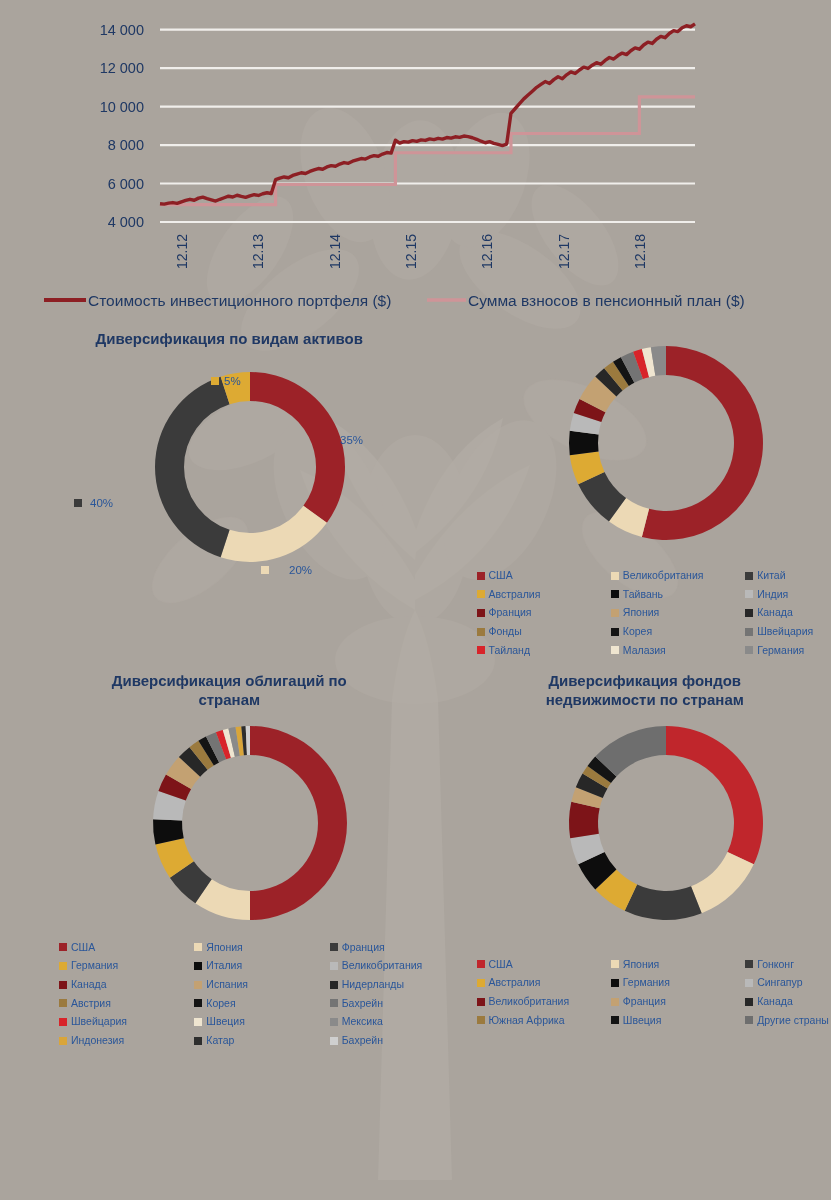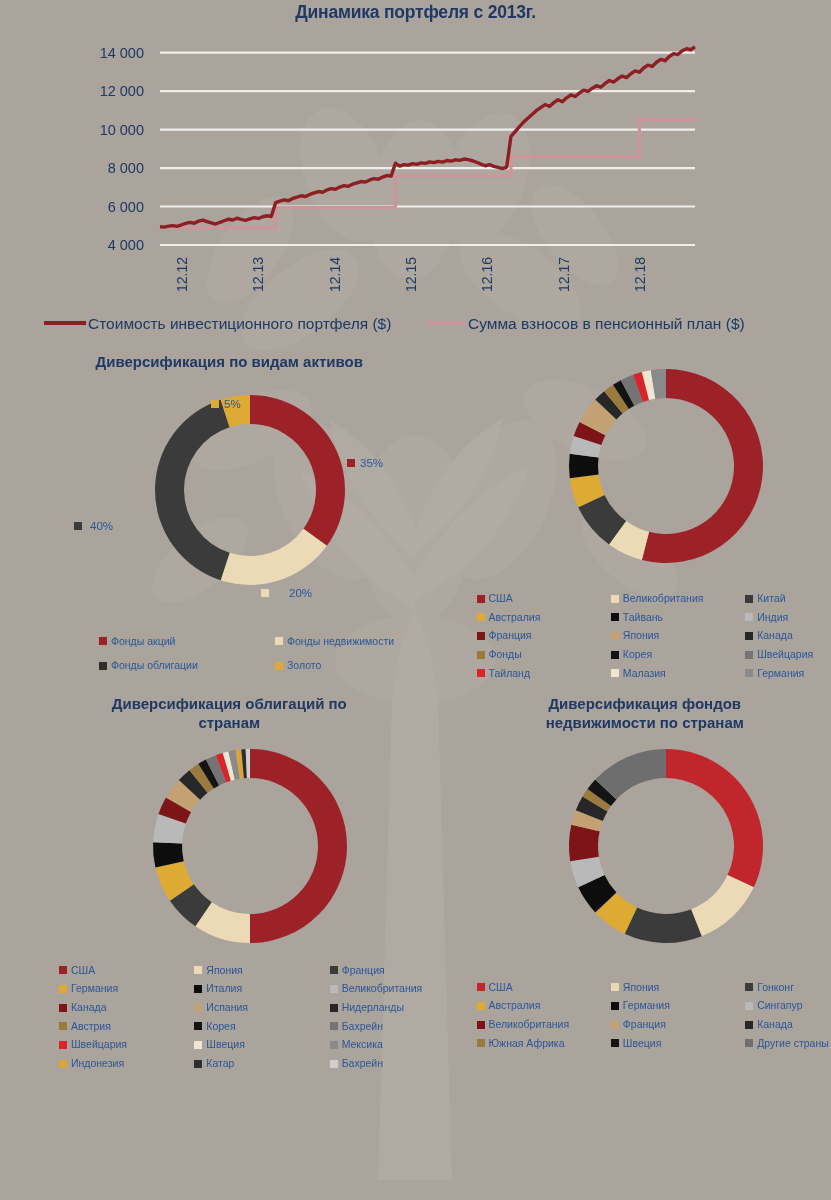--- a/index.html
+++ b/index.html
@@ -85,21 +85,20 @@
     <ellipse cx="500" cy="500" rx="48" ry="85" transform="rotate(25 500 500)"></ellipse>
     <ellipse cx="200" cy="560" rx="58" ry="28" transform="rotate(-40 200 560)"></ellipse>
     <ellipse cx="630" cy="555" rx="58" ry="28" transform="rotate(40 630 555)"></ellipse>
     <ellipse cx="415" cy="660" rx="80" ry="44" transform="rotate(0 415 660)"></ellipse>
   </g>
 </svg>
 
 <div id="page">
 
 
-  <div class="chart-title">Динамика портфеля с 2013г.</div>
 
   <div class="linechart-wrap">
     <svg class="linechart-svg" width="831" height="330" viewBox="0 0 831 330" id="line-chart-svg">
         <line x1="160" y1="222" x2="695" y2="222" stroke="#f0eeeb" stroke-width="2.2"></line>
         <text x="144" y="227" text-anchor="end" font-family="Liberation Sans, sans-serif" font-size="14.5" fill="#1f3864">4 000</text>
         <line x1="160" y1="183.52380952380952" x2="695" y2="183.52380952380952" stroke="#f0eeeb" stroke-width="2.2"></line>
         <text x="144" y="188.52380952380952" text-anchor="end" font-family="Liberation Sans, sans-serif" font-size="14.5" fill="#1f3864">6 000</text>
         <line x1="160" y1="145.04761904761904" x2="695" y2="145.04761904761904" stroke="#f0eeeb" stroke-width="2.2"></line>
         <text x="144" y="150.04761904761904" text-anchor="end" font-family="Liberation Sans, sans-serif" font-size="14.5" fill="#1f3864">8 000</text>
         <line x1="160" y1="106.57142857142858" x2="695" y2="106.57142857142858" stroke="#f0eeeb" stroke-width="2.2"></line>
@@ -132,51 +131,33 @@
         <svg width="415" height="230" viewBox="0 0 415 230" id="donut-assets">
             <path d="M207,23 A95,95 0 0 1 283.85661446562,173.83959896778492 L260.39512162874655,156.79382665130322 A66,66 0 0 0 207,52 Z" fill="#9c2228"></path>
             <path d="M283.85661446562,173.83959896778492 A95,95 0 0 1 177.64338553438003,208.35036904803962 L186.6048783712535,180.76973007548014 A66,66 0 0 0 260.39512162874655,156.79382665130322 Z" fill="#ecd9b5"></path>
             <path d="M177.64338553438003,208.35036904803962 A95,95 0 0 1 177.64338553437997,27.649630951960418 L186.60487837125345,55.23026992451987 A66,66 0 0 0 186.6048783712535,180.76973007548014 Z" fill="#3b3b3b"></path>
             <path d="M177.64338553437997,27.649630951960418 A95,95 0 0 1 206.99999999999997,23 L207,52 A66,66 0 0 0 186.60487837125345,55.23026992451987 Z" fill="#ddaa33"></path>
           </svg>
         <div class="pct-label" style="left:168px; top:26px;">
           <span class="pct-swatch" style="background:#ddaa33"></span>
           <span>5%</span>
         </div>
-        <div class="pct-label" style="left:304px; top:85px;">
+        <div class="pct-label" style="left:284px; top:85px;">
           <span class="pct-swatch" style="background:#9c2228"></span>
           <span>35%</span>
         </div>
         <div class="pct-label" style="left:31px; top:148px;gap:8px;">
           <span class="pct-swatch" style="background:#3b3b3b"></span>
           <span>40%</span>
         </div>
         <div class="pct-label" style="left:218px; top:215px;gap:20px;">
           <span class="pct-swatch" style="background:#ecd9b5"></span>
           <span>20%</span>
         </div>
       </div>
-      <div class="legend-grid legend-2col" id="legend-assets" style="margin:32px 0 0 56px; column-gap:22px; row-gap:9px; width:330px;">
-          <div class="legend-item">
-            <span class="legend-sw" style="background: rgb(156, 34, 40);"></span>
-            <span>Фонды акций</span>
-          </div>
-          <div class="legend-item">
-            <span class="legend-sw" style="background: rgb(236, 217, 181);"></span>
-            <span>Фонды недвижимости</span>
-          </div>
-          <div class="legend-item">
-            <span class="legend-sw" style="background: rgb(46, 46, 46);"></span>
-            <span>Фонды облигации</span>
-          </div>
-          <div class="legend-item">
-            <span class="legend-sw" style="background: rgb(221, 170, 51);"></span>
-            <span>Золото</span>
-          </div>
-        </div>
     </div>
 
     <div class="donut-cell">
       <div class="donut-holder">
         <svg width="415" height="230" viewBox="0 0 415 230" id="donut-stocks">
             <path d="M207,16 A97,97 0 1 1 182.87708094500908,206.95256662947722 L190.08908767278987,178.86365495674693 A68,68 0 1 0 207,45 Z" fill="#9c2228"></path>
             <path d="M182.87708094500908,206.95256662947722 A97,97 0 0 1 149.98483052763012,191.4746484543699 L167.03060284411183,168.0131556174964 A68,68 0 0 0 190.08908767278987,178.86365495674693 Z" fill="#ecd9b5"></path>
             <path d="M149.98483052763012,191.4746484543699 A97,97 0 0 1 119.2317759107961,154.30059128181205 L145.47176043231067,141.95299182642492 A68,68 0 0 0 167.03060284411183,168.0131556174964 Z" fill="#3b3b3b"></path>
             <path d="M119.2317759107961,154.30059128181205 A97,97 0 0 1 110.76487397249565,125.15732365573754 L139.53620031061553,121.52265988237271 A68,68 0 0 0 145.47176043231067,141.95299182642492 Z" fill="#ddaa33"></path>
             <path d="M110.76487397249565,125.15732365573754 A97,97 0 0 1 110.76487397249565,100.84267634426249 L139.5362003106155,104.4773401176273 A68,68 0 0 0 139.53620031061553,121.52265988237271 Z" fill="#0d0d0d"></path>

